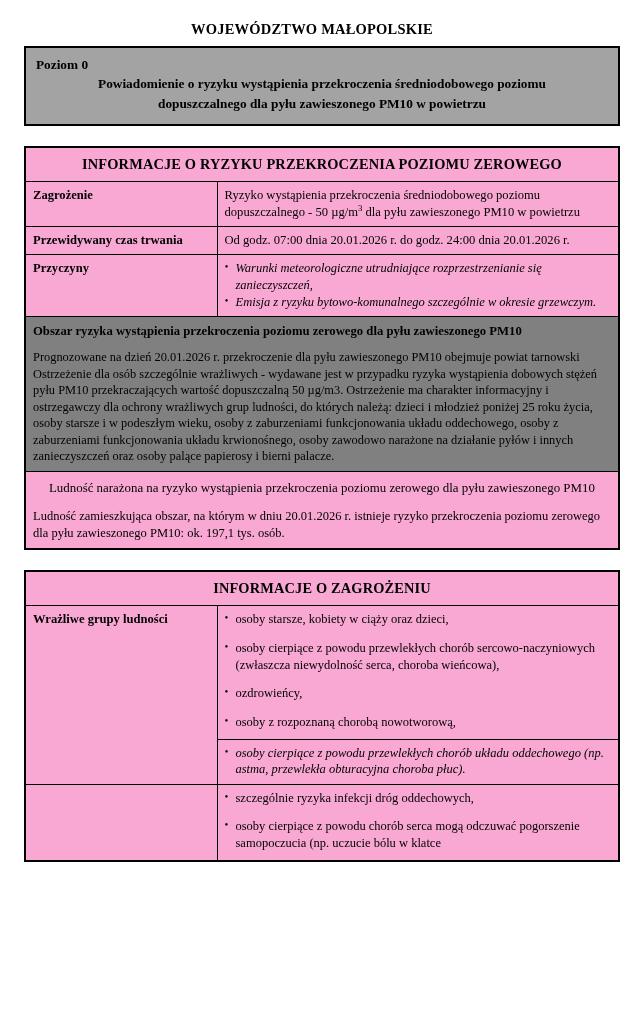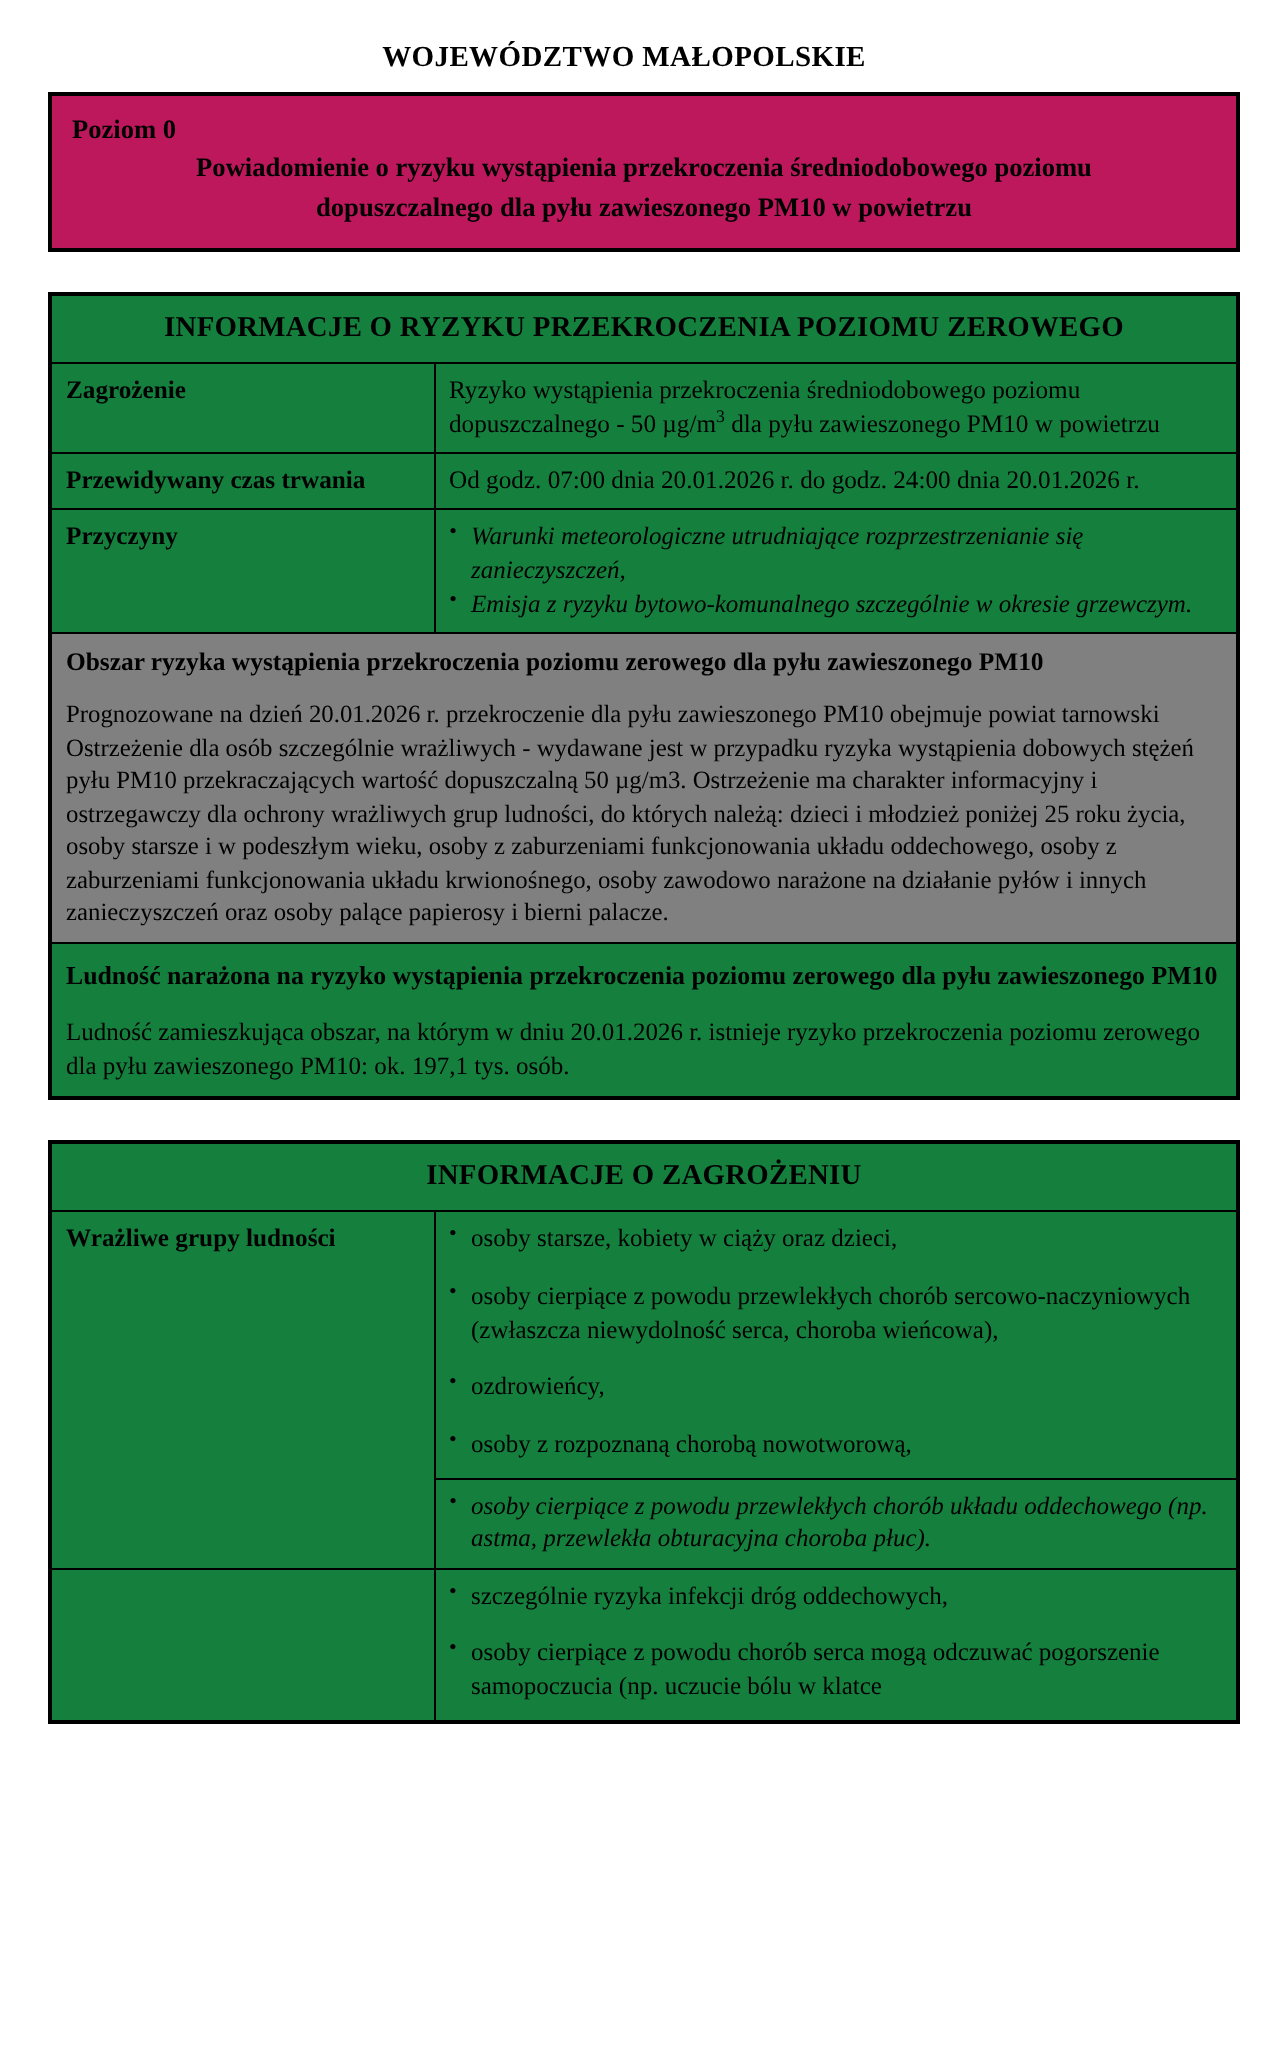--- a/index.html
+++ b/index.html
@@ -34,38 +34,38 @@
     padding-bottom: 6px;
     line-height: 1.1;
   }
 
   
   .tbl {
     width: 596px;
     border-collapse: collapse;
     table-layout: fixed;
     border: 2px solid #000;
-    background: #15803d;
+    background: #f9a8d4;
   }
   .tbl td {
     border: 1px solid #000;
     vertical-align: top;
     padding: 5px 7px 6px 7px;
     font-size: 12.6px;
     line-height: 1.30;
   }
   .col-label { width: 192px; }
 
   
   .banner-wrap { margin-top: 2px; }
   .banner {
     width: 596px;
     box-sizing: border-box;
     border: 2px solid #000;
-    background: #be185d;
+    background: #a3a3a3;
     padding: 7px 10px 10px 10px;
   }
   .banner .lvl {
     font-weight: bold;
     font-size: 13.3px;
     line-height: 1.45;
     text-align: left;
   }
   .banner .msg {
     font-weight: bold;
@@ -106,24 +106,24 @@
     margin: 1px 0 9px 0;
   }
   td.gray p.gbody {
     margin: 0;
     font-size: 12.4px;
     line-height: 1.33;
     text-align: left;
   }
 
   td.white-note .nhead {
-    font-weight: bold;
+    font-weight: normal;
     font-size: 12.9px;
     line-height: 1.62;
-    margin: 1px 0 9px 0;
+    margin: 1px 0 9px 16px;
   }
   td.white-note p.nbody {
     margin: 0;
     font-size: 12.5px;
     line-height: 1.36;
   }
 
   ul.bullets {
     list-style: none;
     margin: 0;

